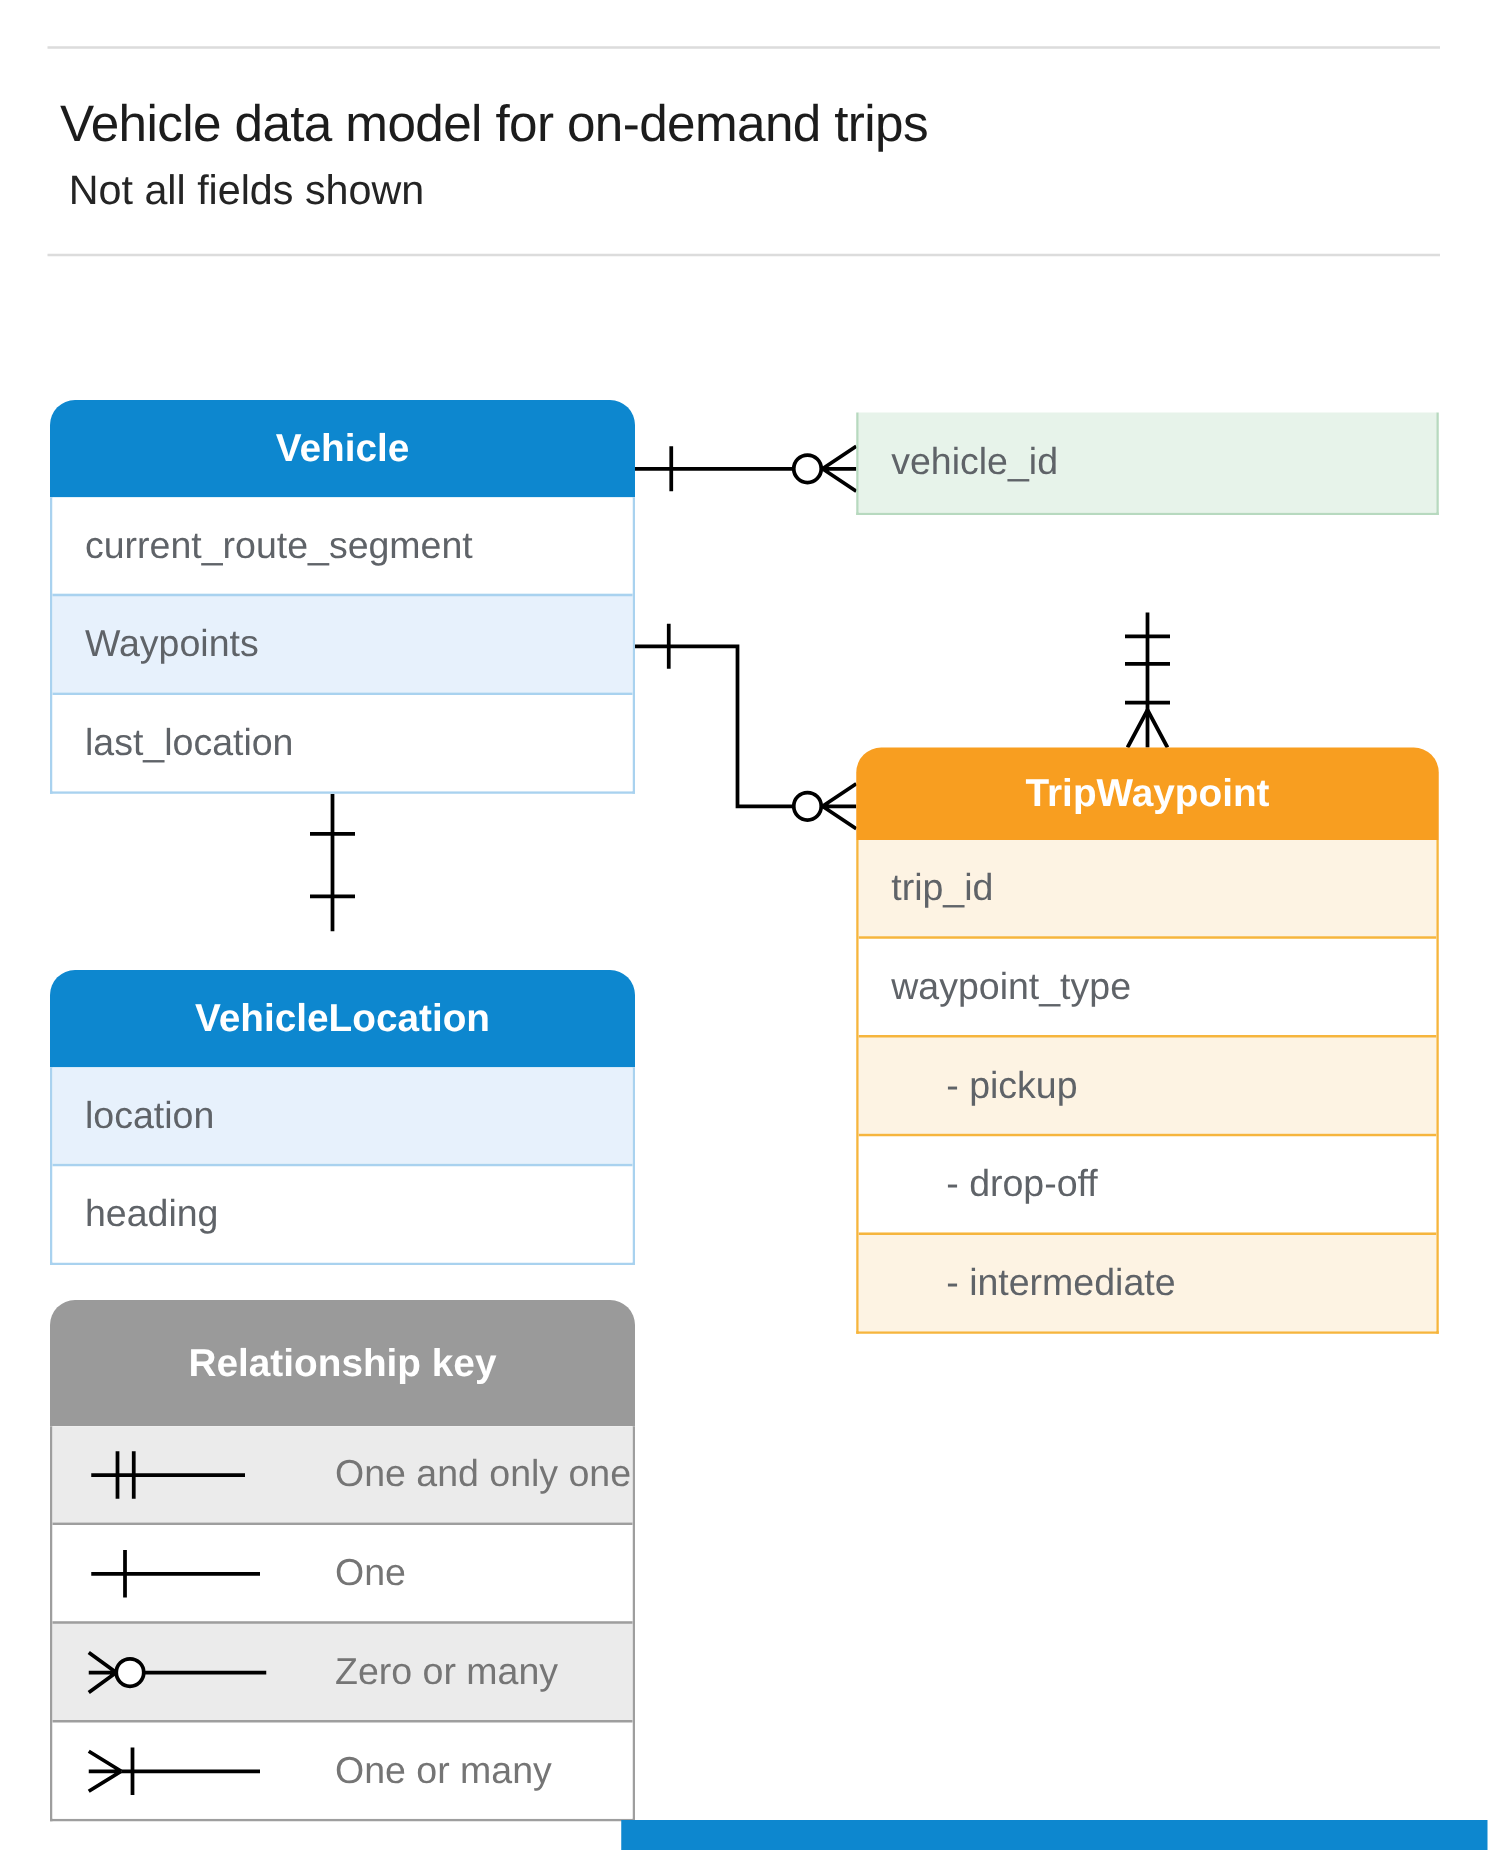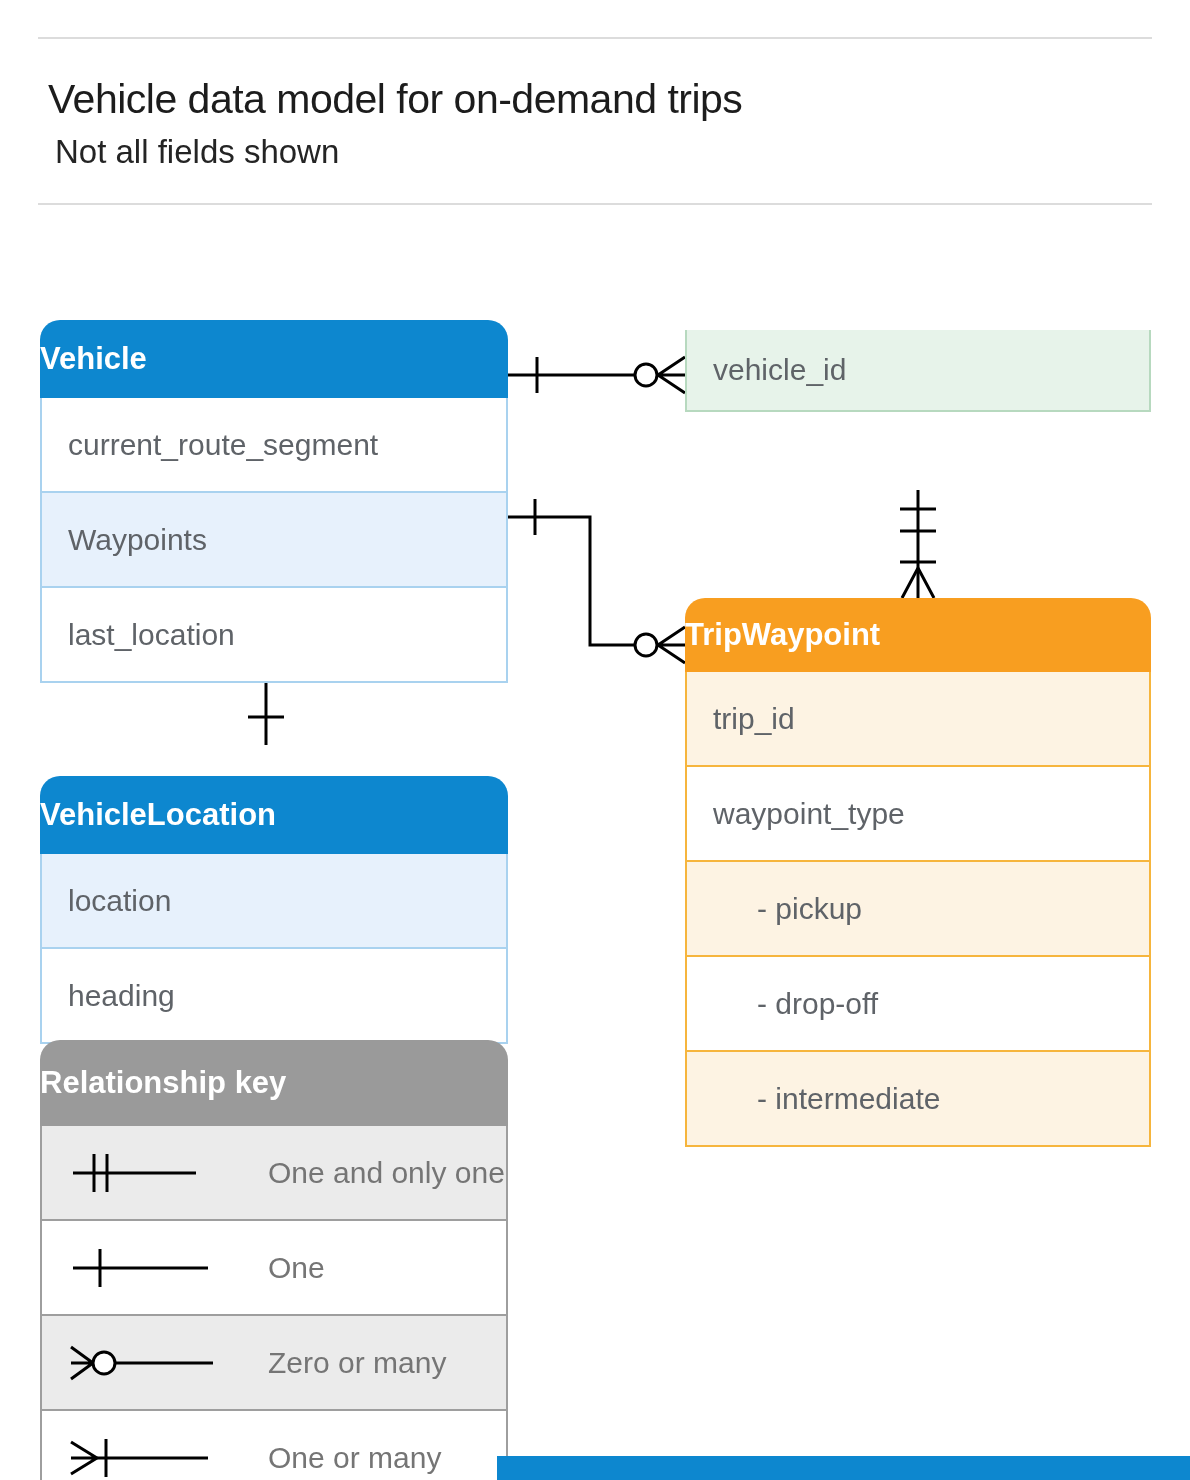--- a/index.html
+++ b/index.html
@@ -14,45 +14,45 @@
     position:absolute;left:48px;top:76px;font-size:41px;font-weight:normal;
     color:#1c1c1c;letter-spacing:-0.5px;white-space:nowrap;
   }
   .page-subtitle{
     position:absolute;left:55px;top:133px;font-size:33px;color:#242424;white-space:nowrap;
   }
 
   .entity{position:absolute;}
   .entity .hd{
     height:78px;border-radius:20px 20px 0 0;color:#ffffff;font-weight:bold;
-    font-size:31px;display:flex;align-items:center;justify-content:flex-start;
+    font-size:31px;display:flex;align-items:center;justify-content:center;
     background:var(--hd);
   }
   .entity .bd{border:2px solid var(--bc);border-top:none;background:#fff;}
   .entity .row{
-    height:93px;display:flex;align-items:center;padding-left:26px;
+    height:77px;display:flex;align-items:center;padding-left:26px;
     font-size:30px;color:#5f6368;background:#ffffff;
   }
   .entity .row.alt{background:var(--alt);}
   .entity .row:not(:first-child){border-top:2px solid var(--bc);}
   .entity .row.sub{padding-left:70px;}
 
   .blue{--hd:#0d87cf;--alt:#e7f1fc;--bc:#a9d2ef;}
   .green{--hd:#2f884a;--alt:#e7f3ea;--bc:#b7d9bf;}
   .orange{--hd:#f89e20;--alt:#fdf3e3;--bc:#f6b53d;}
   .gray{--hd:#9a9a9a;--alt:#ebebeb;--bc:#9e9e9e;}
 
   #vehicle-table{left:40px;top:320px;width:468px;}
   #trip-table{left:685px;top:330px;width:466px;}
   #trip-table .row{height:80px;}
   #tripwaypoint-table{left:685px;top:598px;width:466px;}
   #tripwaypoint-table .hd{height:74px;}
   #vehiclelocation-table{left:40px;top:776px;width:468px;}
   #legend-table{left:40px;top:1040px;width:468px;}
-  #legend-table .hd{height:86px;}
+  #legend-table .hd{height:101px;}
   #legend-table .row{}
   #legend-table .legend-label{margin-left:30px;color:#757575;}
   .legend-sym{flex:0 0 auto;}
 
   #connector-layer{position:absolute;left:0;top:0;pointer-events:none;}
   .conn{stroke:#000;stroke-width:3;fill:none;}
   .conn-circle{stroke:#000;stroke-width:3;fill:#ffffff;}
   .legend-sym line,.legend-sym path{stroke:#000;stroke-width:3;fill:none;}
   .legend-sym circle{stroke:#000;stroke-width:3;fill:#ffffff;}
 

